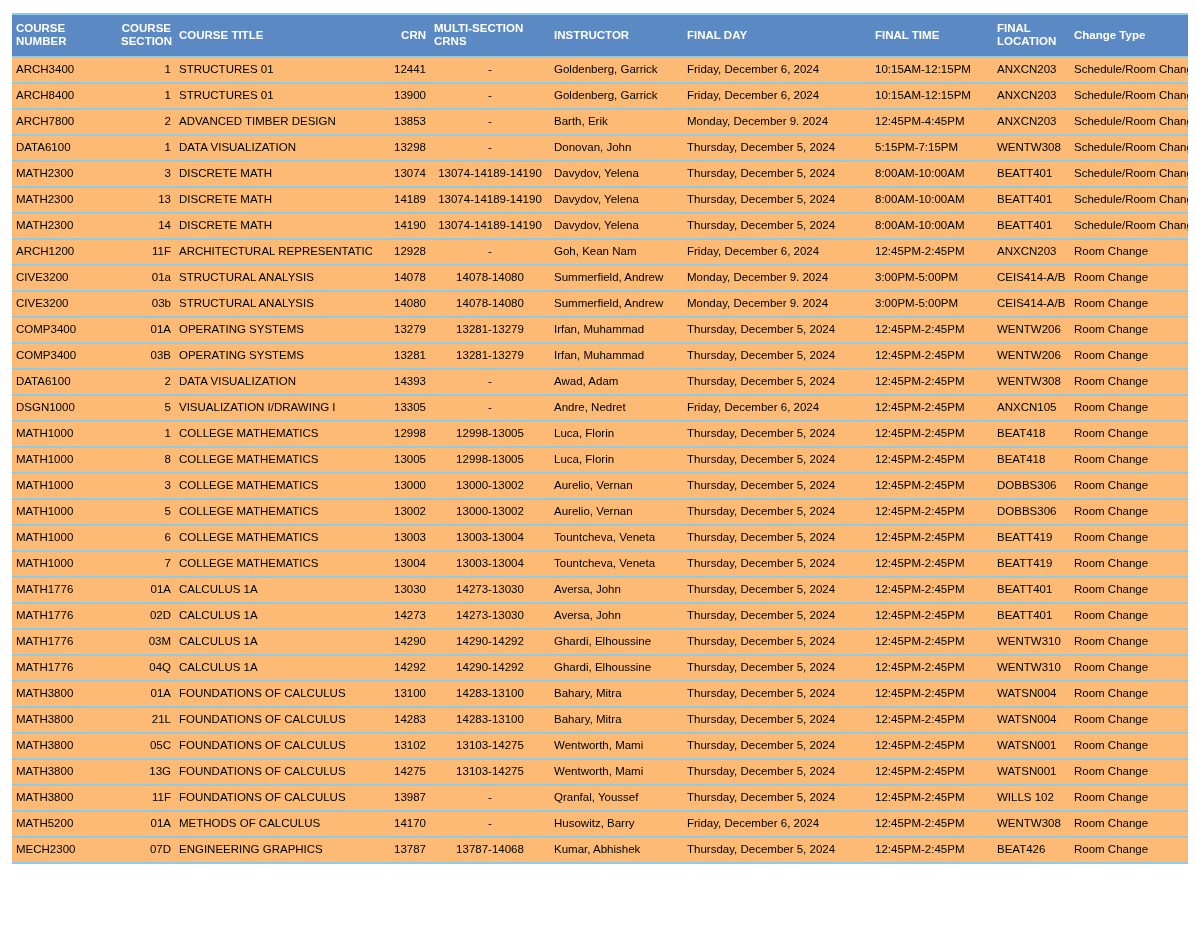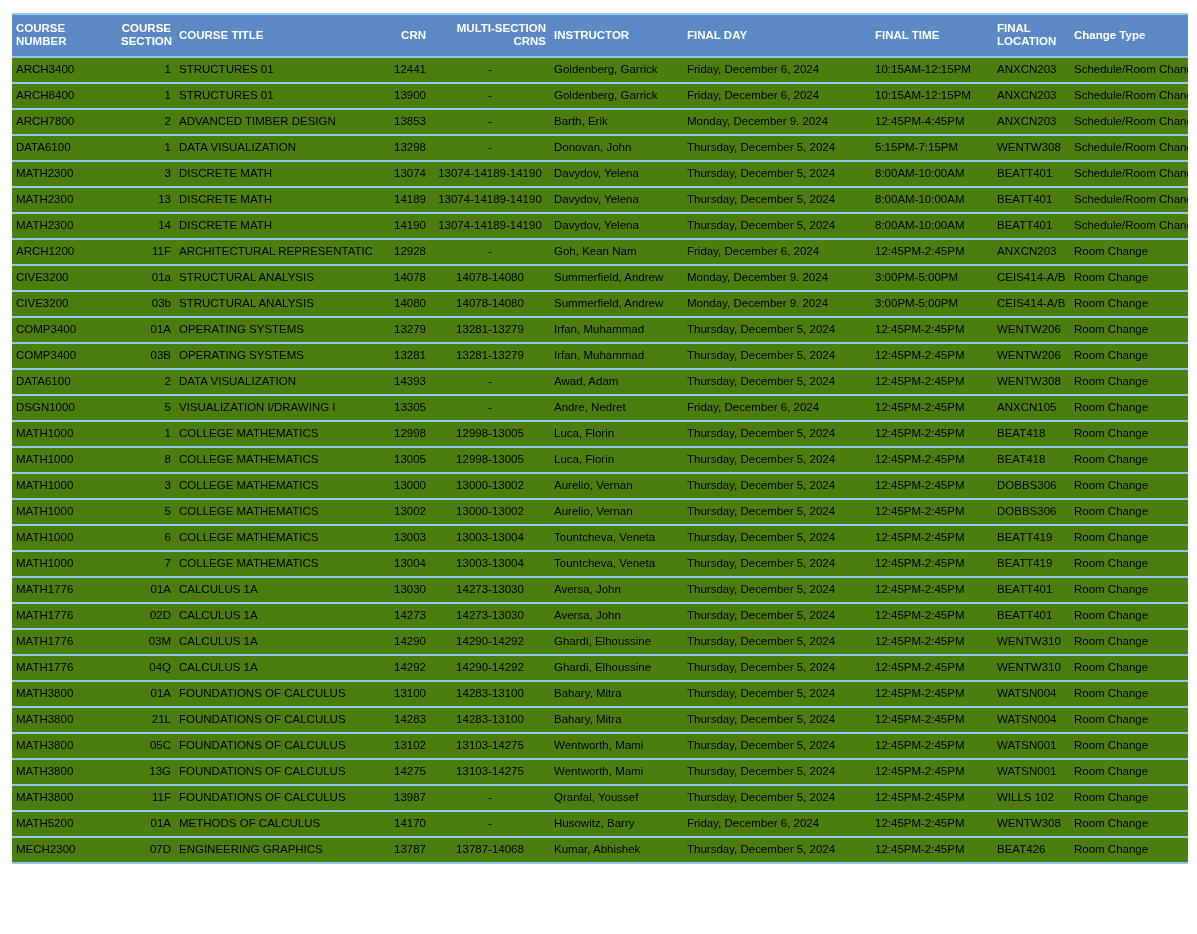--- a/index.html
+++ b/index.html
@@ -44,21 +44,21 @@
     vertical-align: middle;
     border: 0;
     white-space: pre-line;
     overflow: hidden;
   }
   th.h-left   { text-align: left; }
   th.h-right  { text-align: right; }
 
   
   tbody tr.data-row {
-    background: #4d7c0f;
+    background: #fdba74;
     height: 19px;
   }
   tbody tr.data-row td {
     font-size: 11.5px;
     line-height: 13px;
     color: #000000;
     padding: 2px 4px 3px 4px;
     height: 19px;
     border-top: 2px solid #8ecbe8;
     border-bottom: 0;
@@ -112,21 +112,21 @@
       <col class="col-change">
     </colgroup>
     <thead>
       <tr class="header-row">
           <th class="h-left">COURSE
 NUMBER</th>
           <th class="h-right">COURSE
 SECTION</th>
           <th class="h-left">COURSE TITLE</th>
           <th class="h-right">CRN</th>
-          <th class="h-left" style="text-align: right;">MULTI-SECTION
+          <th class="h-left" style="text-align: left;">MULTI-SECTION
 CRNS</th>
           <th class="h-left">INSTRUCTOR</th>
           <th class="h-left">FINAL DAY</th>
           <th class="h-left">FINAL TIME</th>
           <th class="h-left">FINAL
 LOCATION</th>
           <th class="h-left">Change Type</th>
         </tr>
     </thead>
     <tbody>

